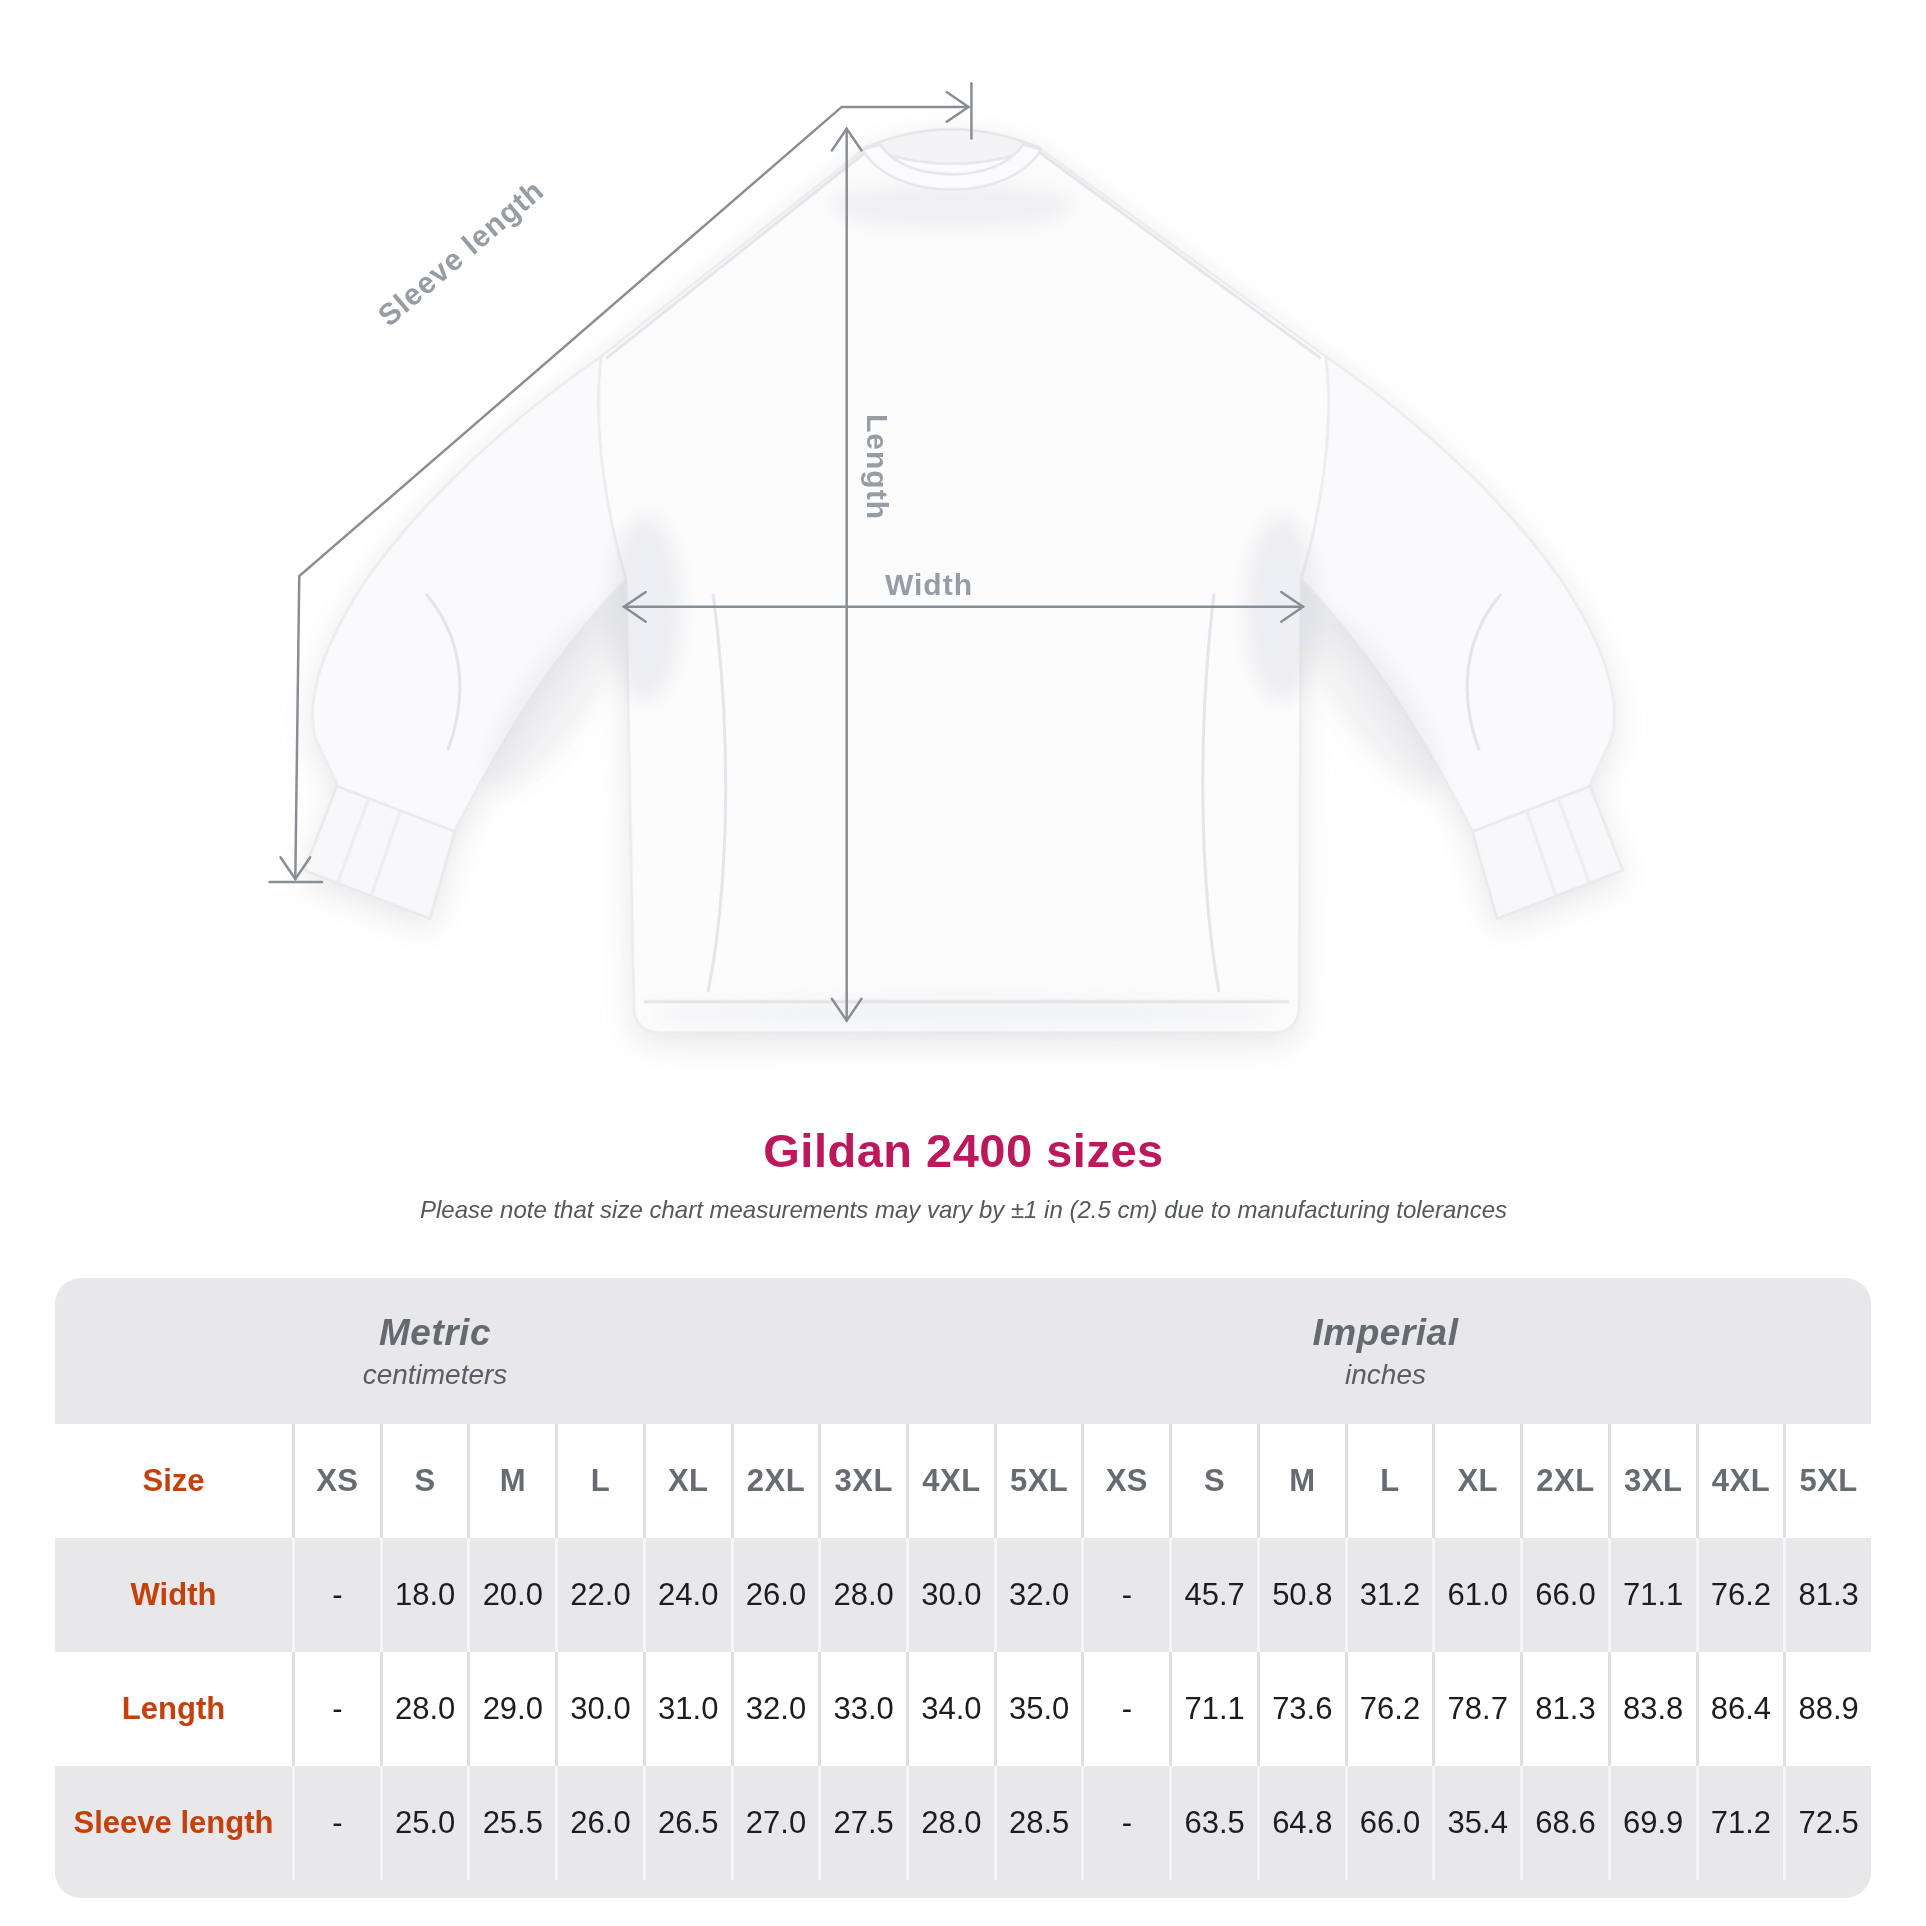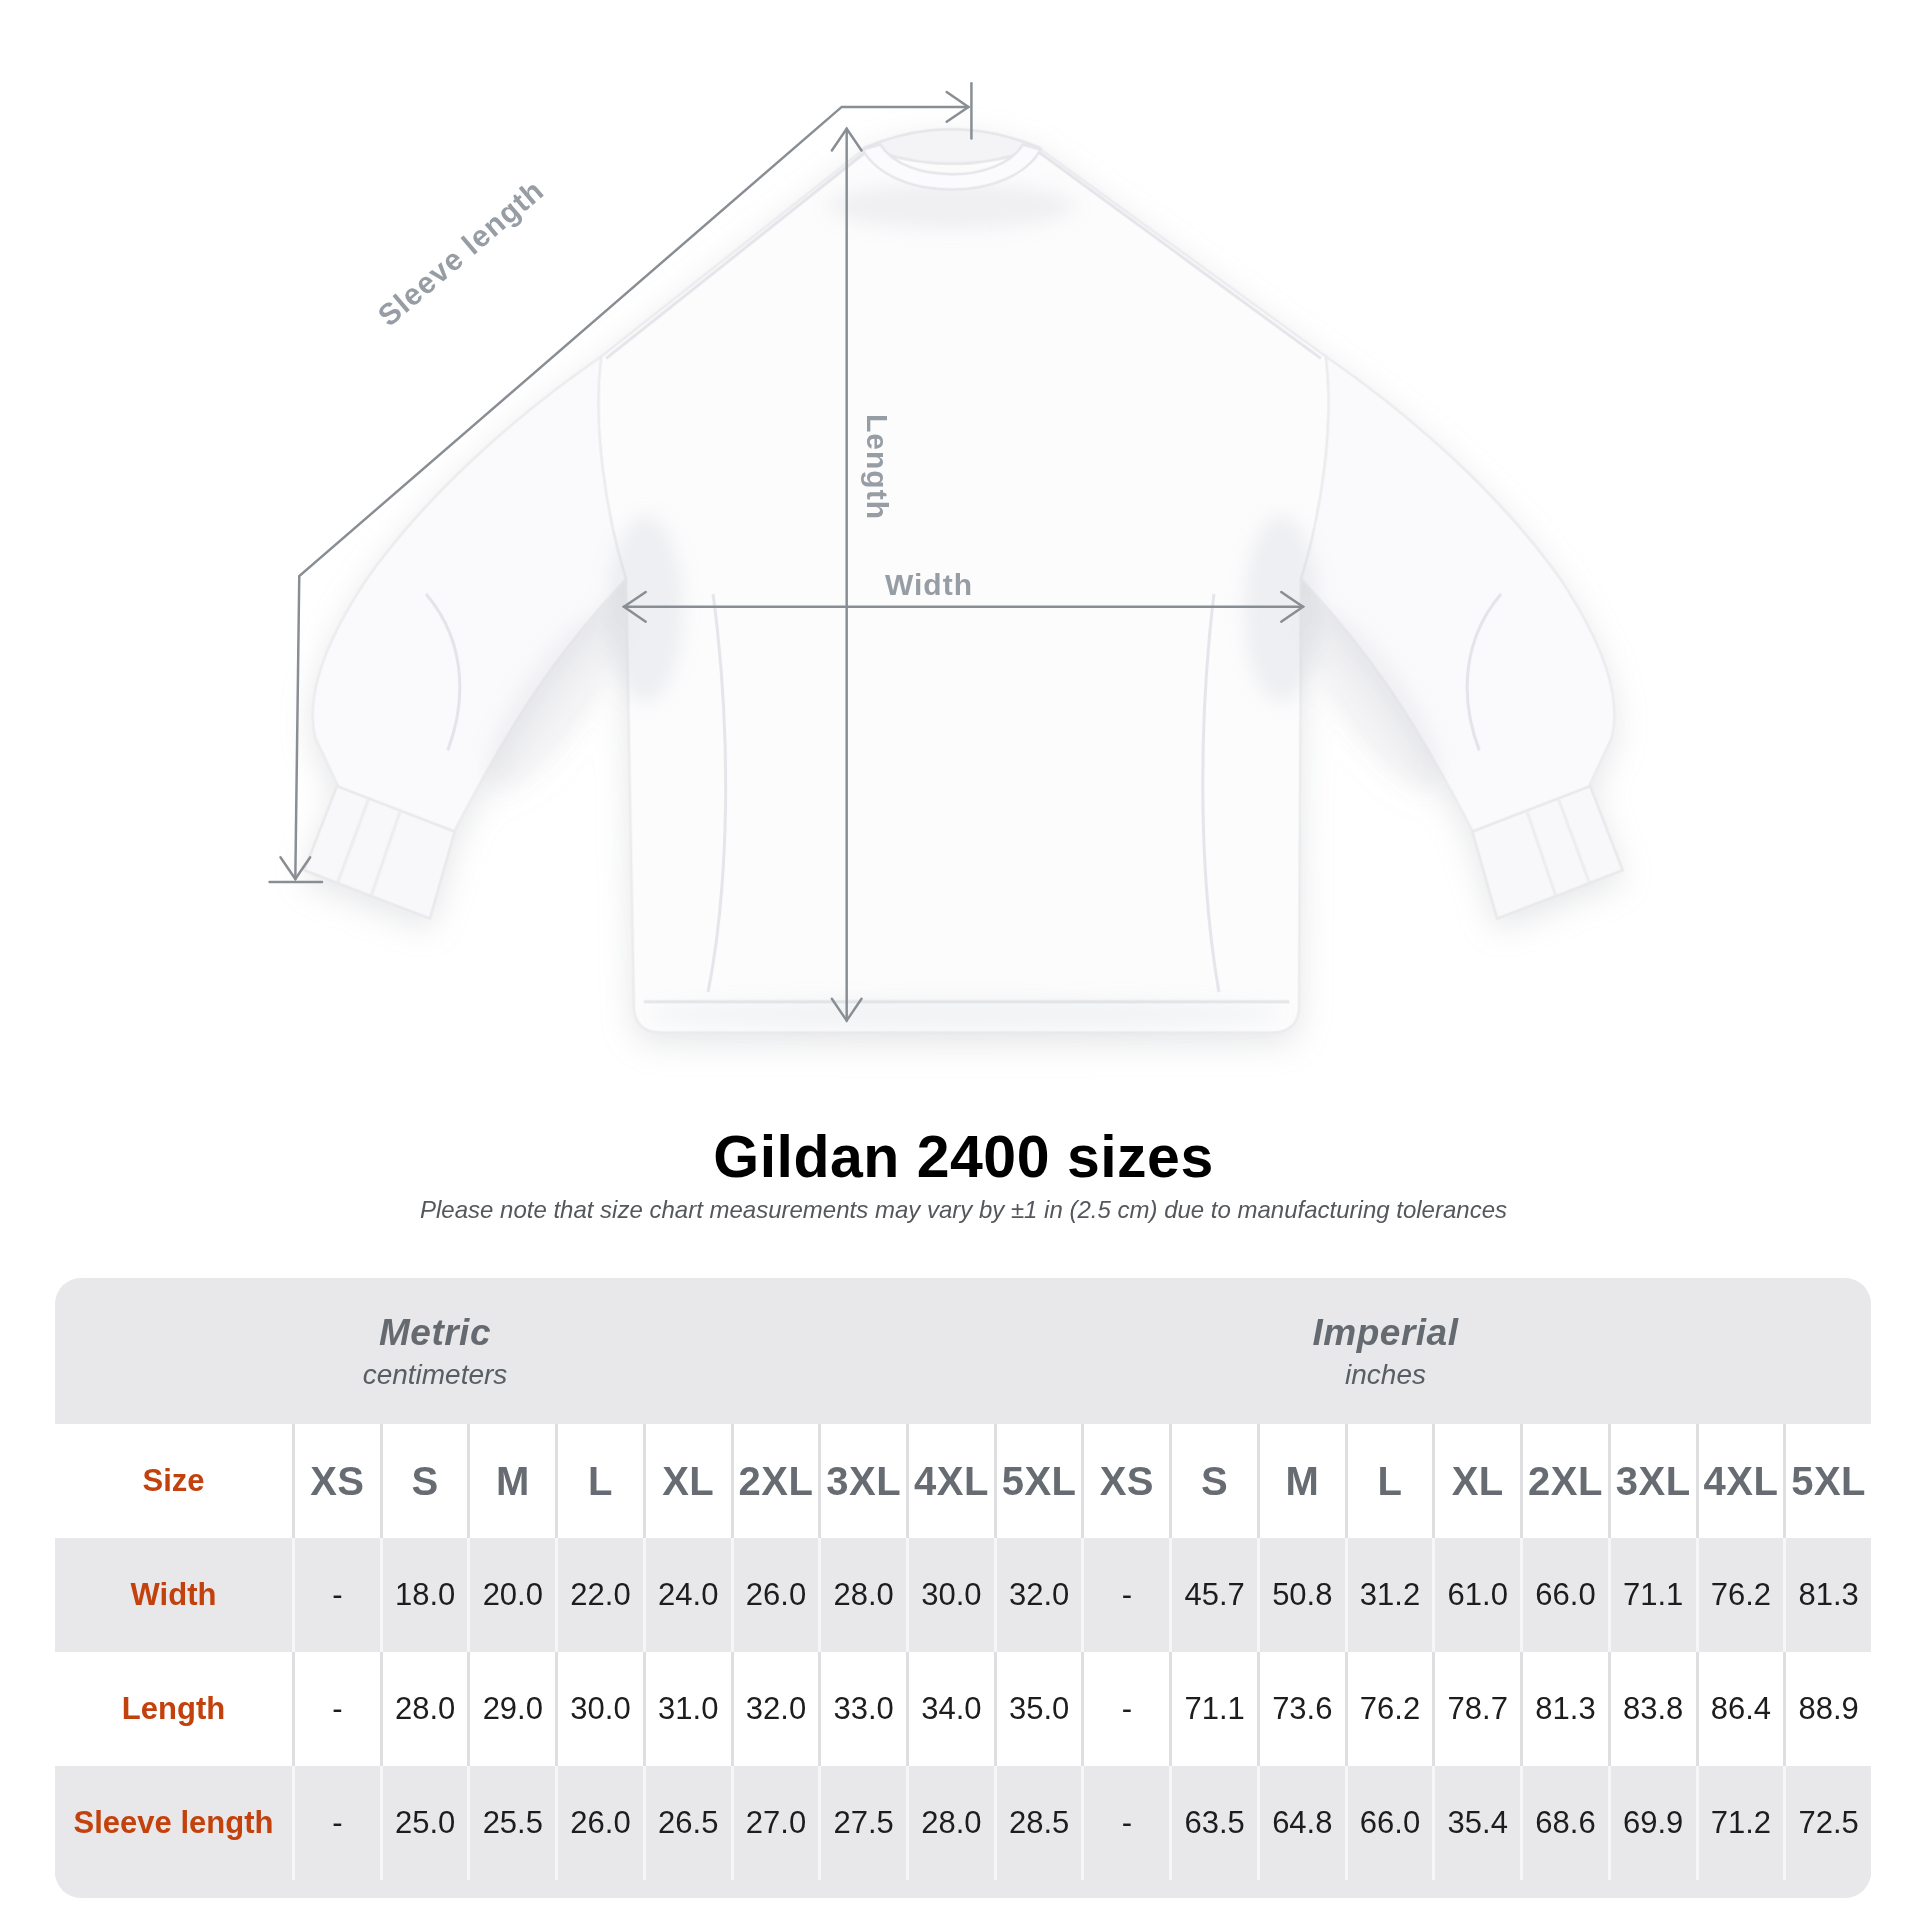--- a/index.html
+++ b/index.html
@@ -12,21 +12,21 @@
   .dim-label{
     position:absolute;font-weight:bold;color:#979da4;font-size:30px;letter-spacing:1px;
     white-space:nowrap;user-select:none;
   }
   #lbl-sleeve{left:461px;top:253px;transform:translate(-50%,-50%) rotate(-40.5deg);}
   #lbl-length{left:877px;top:467px;transform:translate(-50%,-50%) rotate(90deg);}
   #lbl-width{left:929px;top:585px;transform:translate(-50%,-50%);}
   
   .chart-title{
     position:absolute;left:0;top:1123px;width:100%;text-align:center;
-    font-size:59px;font-weight:bold;color:#000000;letter-spacing:0.5px;
+    font-size:47px;font-weight:bold;color:#be185d;letter-spacing:0.5px;
   }
   .chart-subtitle{
     position:absolute;left:0;top:1196px;width:100%;text-align:center;
     font-size:24px;font-style:italic;color:#54585c;
   }
   
   .panel{
     position:absolute;left:55px;top:1278px;width:1816px;height:620px;
     background:#e8e8ea;border-radius:26px;overflow:hidden;
   }
@@ -37,21 +37,21 @@
   .unit-name{font-size:37px;font-weight:bold;font-style:italic;color:#646a70;letter-spacing:0.5px;}
   .unit-sub{font-size:28px;font-style:italic;color:#595e63;}
   .trow{
     display:grid;grid-template-columns:237px repeat(18,1fr);
     height:114px;align-items:stretch;text-align:center;
   }
   .trow.white{background:#ffffff;--sep:#dfdfe1;}
   .trow.gray{background:#e8e8ea;--sep:#f6f6f8;}
   .cell{display:flex;align-items:center;justify-content:center;border-left:3px solid var(--sep);}
   .cell.label{border-left:none;font-weight:bold;color:#c2410c;font-size:31px;}
-  .cell.head{font-weight:bold;color:#666c72;font-size:40px;letter-spacing:0.5px;}
+  .cell.head{font-weight:bold;color:#666c72;font-size:31px;letter-spacing:0.5px;}
   .cell.val{color:#1d1d1f;font-size:31px;}
 </style>
 </head>
 <body>
 
 <div class="stage">
 
   <svg class="diagram-svg" width="1927" height="1079" viewBox="0 0 1946 1090">
     <defs>
       <filter id="blur8" x="-50%" y="-50%" width="200%" height="200%">

